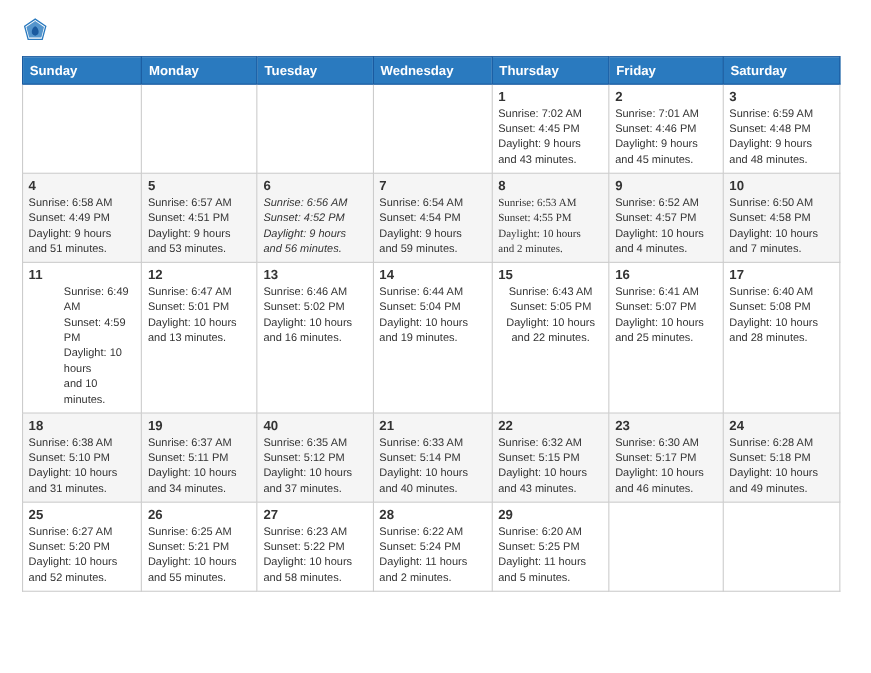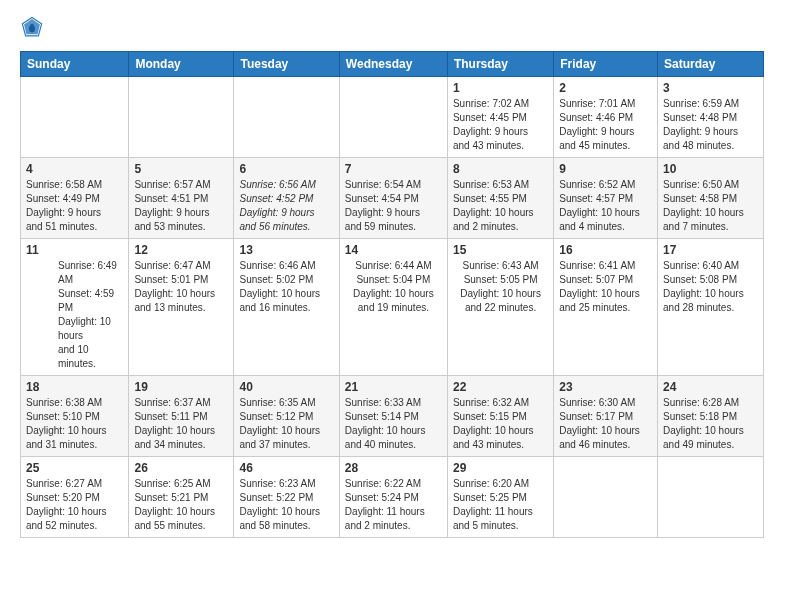--- a/index.html
+++ b/index.html
@@ -134,21 +134,21 @@
           </td>
           <td>
             <div class="day-number">7</div>
             <div class="day-info" style="white-space: pre-line;">Sunrise: 6:54 AM
 Sunset: 4:54 PM
 Daylight: 9 hours
 and 59 minutes.</div>
           </td>
           <td>
             <div class="day-number">8</div>
-            <div class="day-info" style="white-space: pre-line;">Sunrise: 6:53 AM
+            <div class="day-info" style="white-space: pre-line; font-family: Liberation Serif, serif;">Sunrise: 6:53 AM
 Sunset: 4:55 PM
 Daylight: 10 hours
 and 2 minutes.</div>
           </td>
           <td>
             <div class="day-number">9</div>
             <div class="day-info" style="white-space: pre-line;">Sunrise: 6:52 AM
 Sunset: 4:57 PM
 Daylight: 10 hours
 and 4 minutes.</div>
@@ -178,21 +178,21 @@
           </td>
           <td>
             <div class="day-number">13</div>
             <div class="day-info" style="white-space: pre-line;">Sunrise: 6:46 AM
 Sunset: 5:02 PM
 Daylight: 10 hours
 and 16 minutes.</div>
           </td>
           <td>
             <div class="day-number">14</div>
-            <div class="day-info" style="white-space: pre-line; text-align: center;">Sunrise: 6:44 AM
+            <div class="day-info" style="white-space: pre-line;">Sunrise: 6:44 AM
 Sunset: 5:04 PM
 Daylight: 10 hours
 and 19 minutes.</div>
           </td>
           <td>
             <div class="day-number">15</div>
             <div class="day-info" style="white-space: pre-line; text-align: center;">Sunrise: 6:43 AM
 Sunset: 5:05 PM
 Daylight: 10 hours
 and 22 minutes.</div>
@@ -272,21 +272,21 @@
 and 52 minutes.</div>
           </td>
           <td>
             <div class="day-number">26</div>
             <div class="day-info" style="white-space: pre-line;">Sunrise: 6:25 AM
 Sunset: 5:21 PM
 Daylight: 10 hours
 and 55 minutes.</div>
           </td>
           <td>
-            <div class="day-number">46</div>
+            <div class="day-number">27</div>
             <div class="day-info" style="white-space: pre-line;">Sunrise: 6:23 AM
 Sunset: 5:22 PM
 Daylight: 10 hours
 and 58 minutes.</div>
           </td>
           <td>
             <div class="day-number">28</div>
             <div class="day-info" style="white-space: pre-line;">Sunrise: 6:22 AM
 Sunset: 5:24 PM
 Daylight: 11 hours

